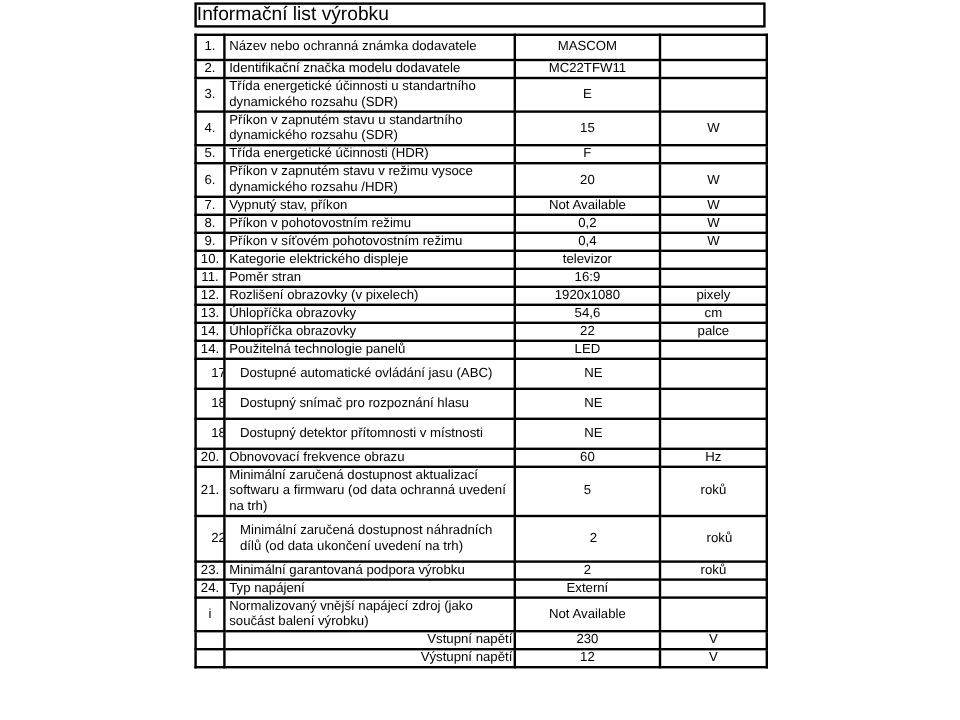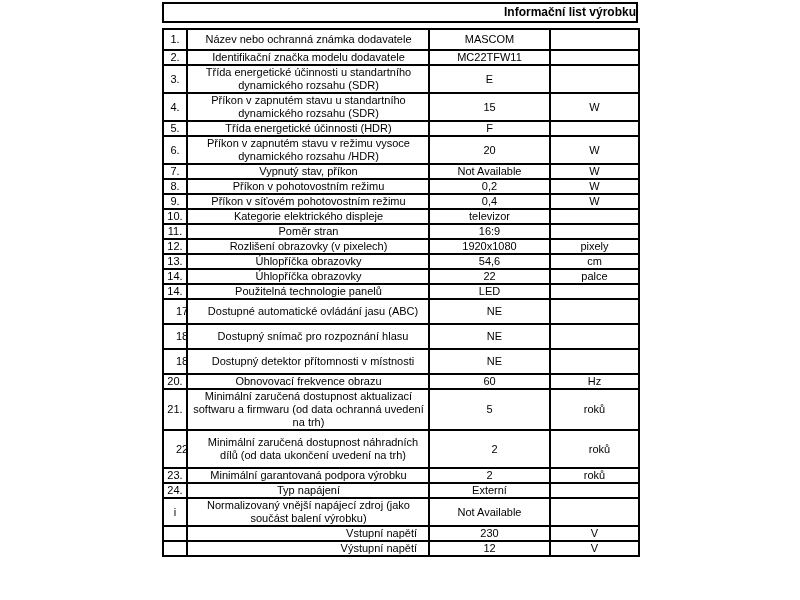--- a/index.html
+++ b/index.html
@@ -16,23 +16,23 @@
     font-family:"Liberation Sans", sans-serif;
     position:relative;
     overflow:hidden;
   }
   .sheet{ position:absolute; left:162px; top:2px; width:476px; }
 
   .title-box{
     border:2px solid var(--border);
     height:21px;
     line-height:17px;
-    font-size:12px;
-    font-weight:bold;
-    text-align:right;
+    font-size:16px;
+    font-weight:normal;
+    text-align:left;
   }
 
   table{ border-collapse:collapse; table-layout:fixed; width:476px; }
   col.c-num{ width:24px; }
   col.c-info{ width:242px; }
   col.c-val{ width:121px; }
   col.c-unit{ width:89px; }
 
   th,td{
     border:2px solid var(--border);
@@ -40,26 +40,26 @@
     line-height:13px;
     vertical-align:middle;
     overflow:hidden;
   }
   th{ height:24px; font-weight:bold; text-align:center; }
   th.corner{ background:var(--corner-bg); }
 
   .body-table{ margin-top:5px; }
   td{ padding:0 2px; }
   td.num{ text-align:center; padding:0 1px; }
-  td.info{ text-align:center; padding-left:3px; padding-right:2px; }
+  td.info{ text-align:left; padding-left:3px; padding-right:2px; }
   td.val{ text-align:center; }
   td.unit{ text-align:center; }
   tr.pad-sm td{ padding-top:3px; padding-bottom:3px; }
   tr.tall td{ padding-top:5px; padding-bottom:5px;padding-left:12px; }
-  td.right-align{ text-align:right; padding-right:11px; }
+  td.right-align{ text-align:right; padding-right:1px; }
 </style>
 </head>
 <body>
 
 <div class="sheet">
 
   <div class="title-box">Informační list výrobku</div>
 
 
   <table class="body-table">

